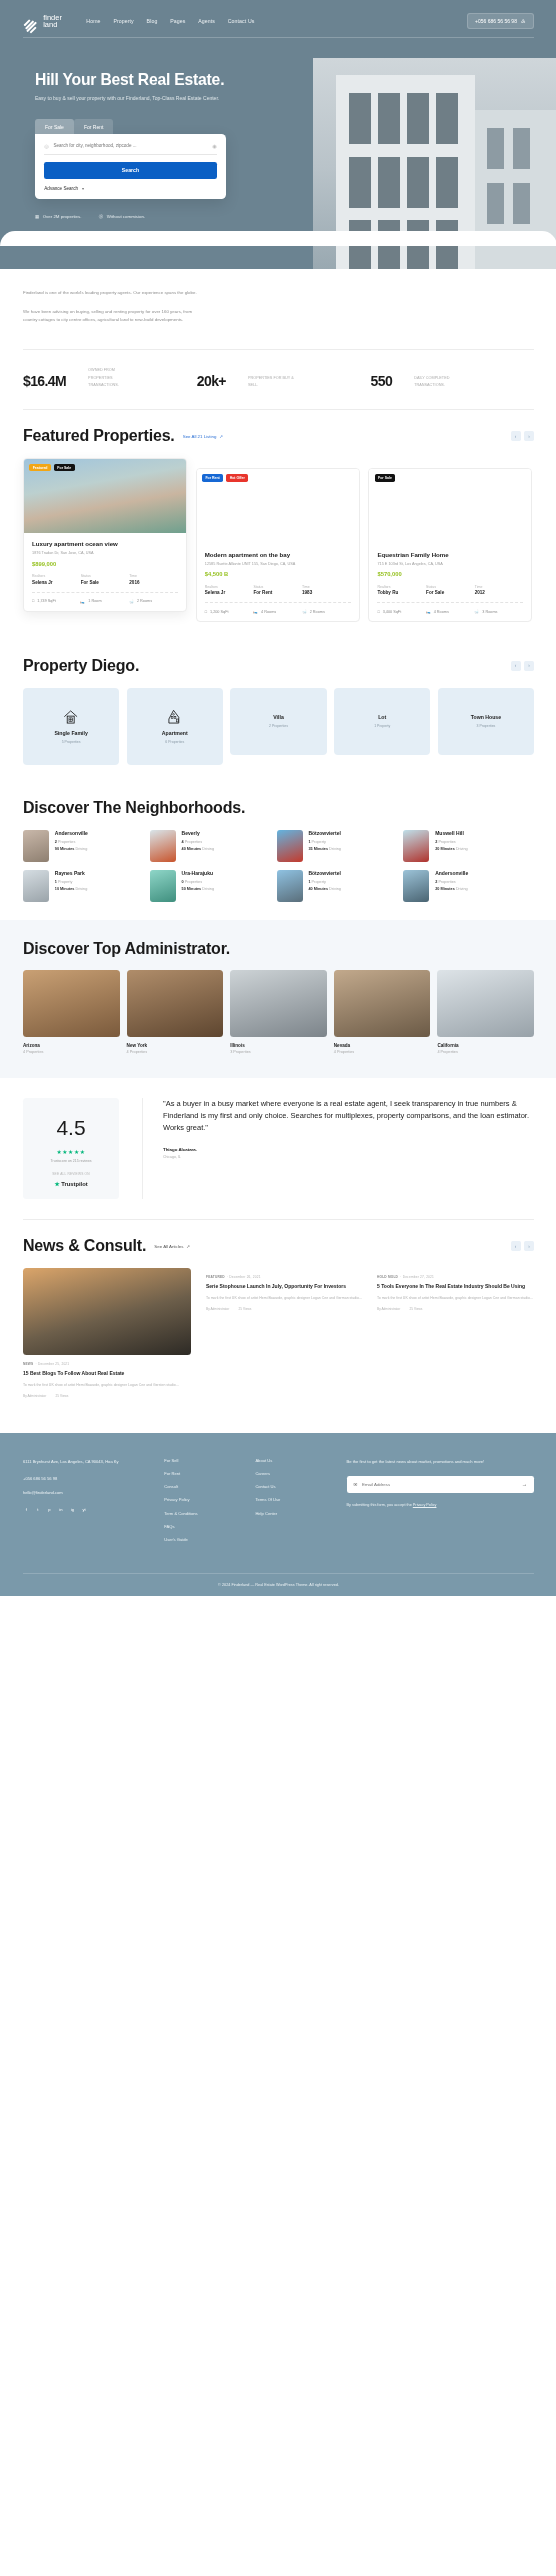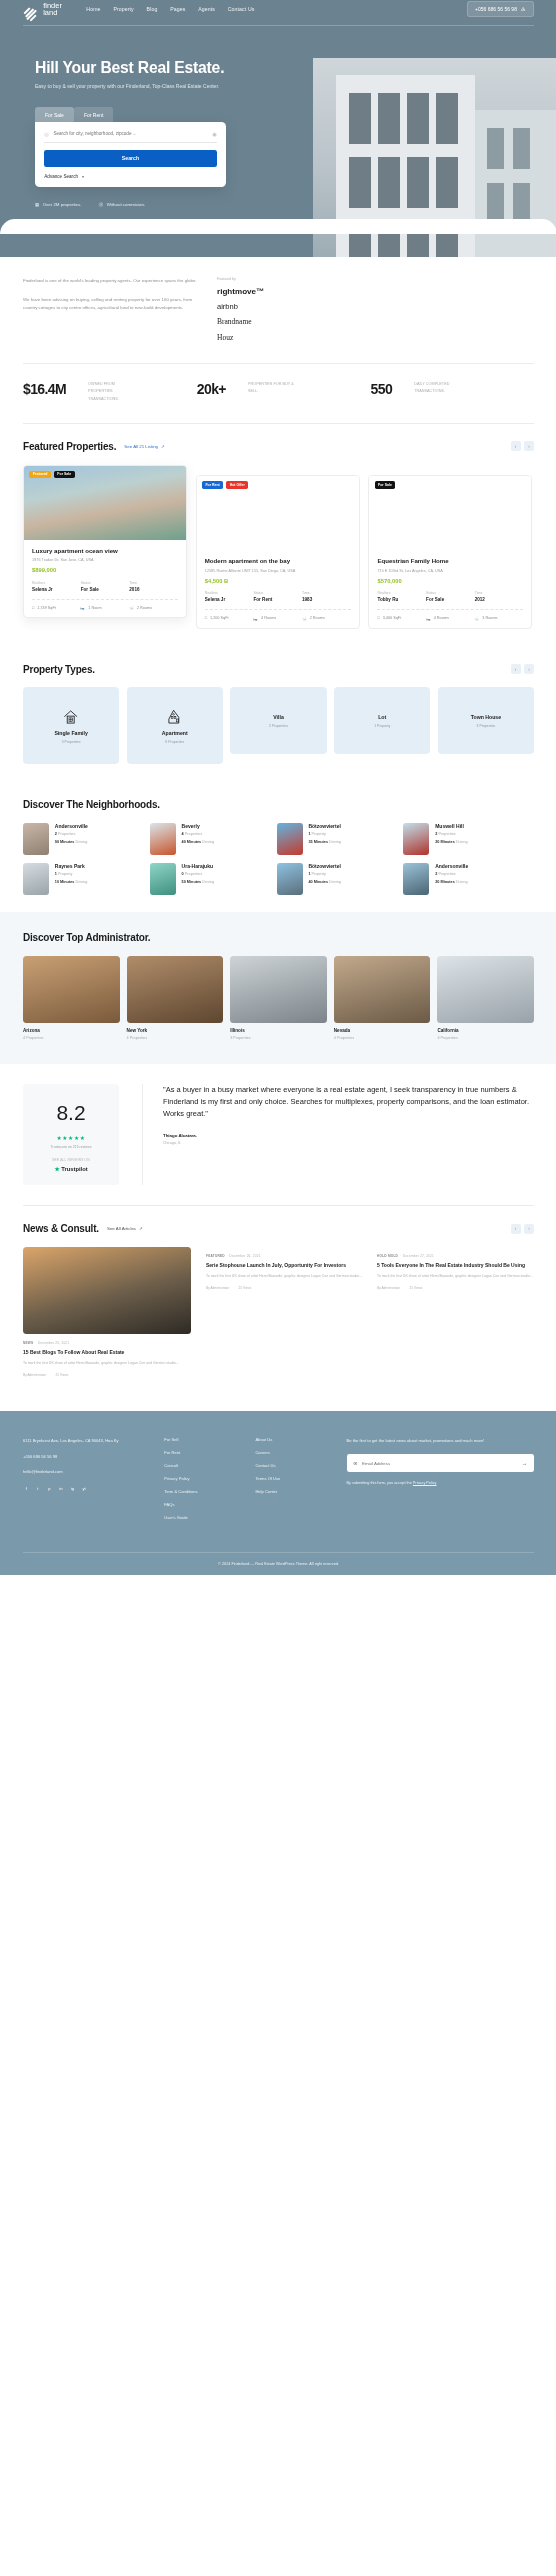--- a/index.html
+++ b/index.html
@@ -12,21 +12,21 @@
 
   
   .hero { position:relative; background:#6b8391; padding-bottom:23px; overflow:hidden; }
   .hero-photo {
     position:absolute; right:0; top:58px; width:244px; height:244px;
     background:
       linear-gradient(180deg,#cfd6da 0%,#b9c3c9 45%,#8fa0a9 100%);
   }
   .hp-bld { position:absolute; background:#e6eaec; }
   .hp-win { position:absolute; background:#6f7e86; }
-  .topbar { display:flex; align-items:center; padding:1px 23px 0 23px; }
+  .topbar { display:flex; align-items:center; padding:13px 23px 0 23px; }
   .logo { display:flex; align-items:center; gap:5.2px; }
   .logo-mark { width:15px; height:15px; position:relative; }
   .logo-mark span { position:absolute; background:#fff; height:1.7px; transform:rotate(-45deg); border-radius:0.6px; }
   .logo-txt { color:#fff; font-size:7.5px; line-height:7px; font-weight:400; }
   .nav { display:flex; gap:12.8px; margin-left:24.4px; }
   .nav a { color:#eef2f4; font-size:5.2px; text-decoration:none; letter-spacing:0.1px; }
   .phone-btn {
     margin-left:auto; background:rgba(255,255,255,.14);
     border:0.6px solid rgba(255,255,255,.18); color:#fff;
     padding:4.1px 7.5px; border-radius:2.9px; font-size:5px;
@@ -45,40 +45,40 @@
   .srow input { border:0; outline:0; font-size:4.6px; color:#9a9a9a; flex:1; font-family:inherit; }
   .btn-search { display:block; width:100%; margin-top:6.4px; background:#0a5fc4; color:#fff; border:0; border-radius:2.3px; padding:5.8px 0; font-size:5.2px; font-weight:700; font-family:inherit; cursor:pointer; }
   .adv { display:flex; align-items:center; gap:4.1px; font-size:4.6px; color:#2a2a2a; margin-top:7px; }
   .hero-foot { position:relative; z-index:3; display:flex; gap:17.4px; padding:15px 0 0 35px; }
   .hf { display:flex; align-items:center; gap:3.5px; color:#e4ebee; font-size:4.4px; }
   .wave { height:15px; background:#fff; border-radius:15px 15px 0 0; margin-top:12.8px; position:relative; z-index:4; }
 
   
   .sec { padding:17.4px 0; }
   .sec-head { display:flex; align-items:center; gap:8.1px; }
-  h2 { font-size:10px; font-weight:700; letter-spacing:-0.2px; }
+  h2 { font-size:16px; font-weight:700; letter-spacing:-0.2px; }
   .see-all { color:#2a6fd4; font-size:4.4px; display:flex; align-items:center; gap:2.9px; text-decoration:none; }
   .arrows { margin-left:auto; display:flex; gap:3.5px; }
   .arr { width:10px; height:10px; background:#e9f0f7; border-radius:1.7px; color:#8ba3bb; font-size:4.6px; display:flex; align-items:center; justify-content:center; }
 
   
   .mission { display:flex; gap:20px; padding:20px 0 15px 0; }
   .mission h3 { font-size:8.4px; line-height:1.45; font-weight:700; width:148px; }
   .mission .col2 { width:174px; }
   .mission p { font-size:4.4px; color:#8e8e8e; line-height:2; margin-bottom:9.3px; }
   .featured-by { width:110px; }
   .fb-label { font-size:3.5px; color:#b0b0b0; margin-bottom:5.2px; }
   .fb-item { font-size:7.5px; margin-bottom:6.4px; font-weight:400; }
   .fb-item.rm { font-weight:700; font-size:8.1px; }
   .fb-item.serif { font-family:"Liberation Serif", serif; }
   .hrule { height:0.6px; background:#ececec; }
 
   
   .stats { display:flex; padding:17.4px 0 20px 0; gap:10.4px; }
-  .stat { display:flex; align-items:flex-start; gap:22px; flex:1; }
+  .stat { display:flex; align-items:flex-end; gap:22px; flex:1; }
   .stat .num { font-size:14px; font-weight:700; letter-spacing:-0.6px; }
   .stat .lbl { font-size:3.8px; color:#adadad; line-height:1.9; text-transform:uppercase; width:46px; }
 
   
   .cards { display:flex; gap:8.7px; margin-top:12.8px; align-items:flex-start; }
   .card { width:164px; border:0.6px solid #ececec; border-radius:4.1px; overflow:hidden; background:#fff; }
   .card.hi { box-shadow:0 3.5px 11.6px rgba(0,0,0,.07); }
   .card-img { height:74px; position:relative; }
   .card-img.a { background:linear-gradient(170deg,#9fc4dd 0%,#bcd0cf 35%,#c9b5a0 60%,#6fa08e 100%); }
   .card-img.b { background:#fff; height:74px; }
@@ -249,27 +249,20 @@
   </div>
   <div class="wave"></div>
 </div>
 
 <div class="wrap">
   <div class="mission">
     <div class="col2">
       <p>Finderland is one of the world's leading property agents. Our experience spans the globe.</p>
       <p>We have been advising on buying, selling and renting property for over 160 years, from country cottages to city centre offices, agricultural land to new-build developments.</p>
     </div>
-    <div class="featured-by">
-      <div class="fb-label">Featured by</div>
-      <div class="fb-item rm">rightmove™</div>
-      <div class="fb-item">airbnb</div>
-      <div class="fb-item serif">Brandname</div>
-      <div class="fb-item serif">Houz</div>
-    </div>
   </div>
   <div class="hrule"></div>
 
   <div class="stats">
     <div class="stat">
       <div class="num">$16.4M</div>
       <div class="lbl">OWNED FROM PROPERTIES TRANSACTIONS.</div>
     </div>
     <div class="stat">
       <div class="num">20k+</div>
@@ -422,21 +415,21 @@
                 <span>3 Rooms</span>
               </div>
           </div>
         </div>
       </div>
     </div>
   </div>
 
   <div class="sec">
     <div class="sec-head">
-      <h2>Property Types.</h2>
+      <h2>Property Diego.</h2>
       <div class="arrows">
         <div class="arr">‹</div>
         <div class="arr">›</div>
       </div>
     </div>
     <div class="ptypes">
       <div class="pt big">
         <svg width="17.4" height="17.4" viewBox="0 0 30 30">
           <path d="M4 15 L15 5 L26 15" fill="none" stroke="#111" stroke-width="1.4"></path>
           <rect x="9" y="14" width="12" height="12" fill="none" stroke="#111" stroke-width="1.4"></rect>
@@ -575,21 +568,21 @@
         <div class="nm">California</div>
         <div class="ct">4 Properties</div>
       </div>
     </div>
   </div>
 </div>
 
 <div class="wrap">
   <div class="tmrow">
     <div class="tm-score">
-      <div class="tm-num">8.2</div>
+      <div class="tm-num">4.5</div>
       <div class="tm-stars">★★★★★</div>
       <div class="tm-rev">Trustscore on 215 reviews</div>
       <div class="tm-seeall">SEE ALL REVIEWS ON</div>
       <div class="tp">
         <span style="color:#00b67a;">★</span>
         <span>Trustpilot</span>
       </div>
     </div>
     <div class="tm-body">
       <div class="tm-quote">"As a buyer in a busy market where everyone is a real estate agent, I seek transparency in true numbers &amp; Finderland is my first and only choice. Searches for multiplexes, property comparisons, and the loan estimator. Works great."</div>

